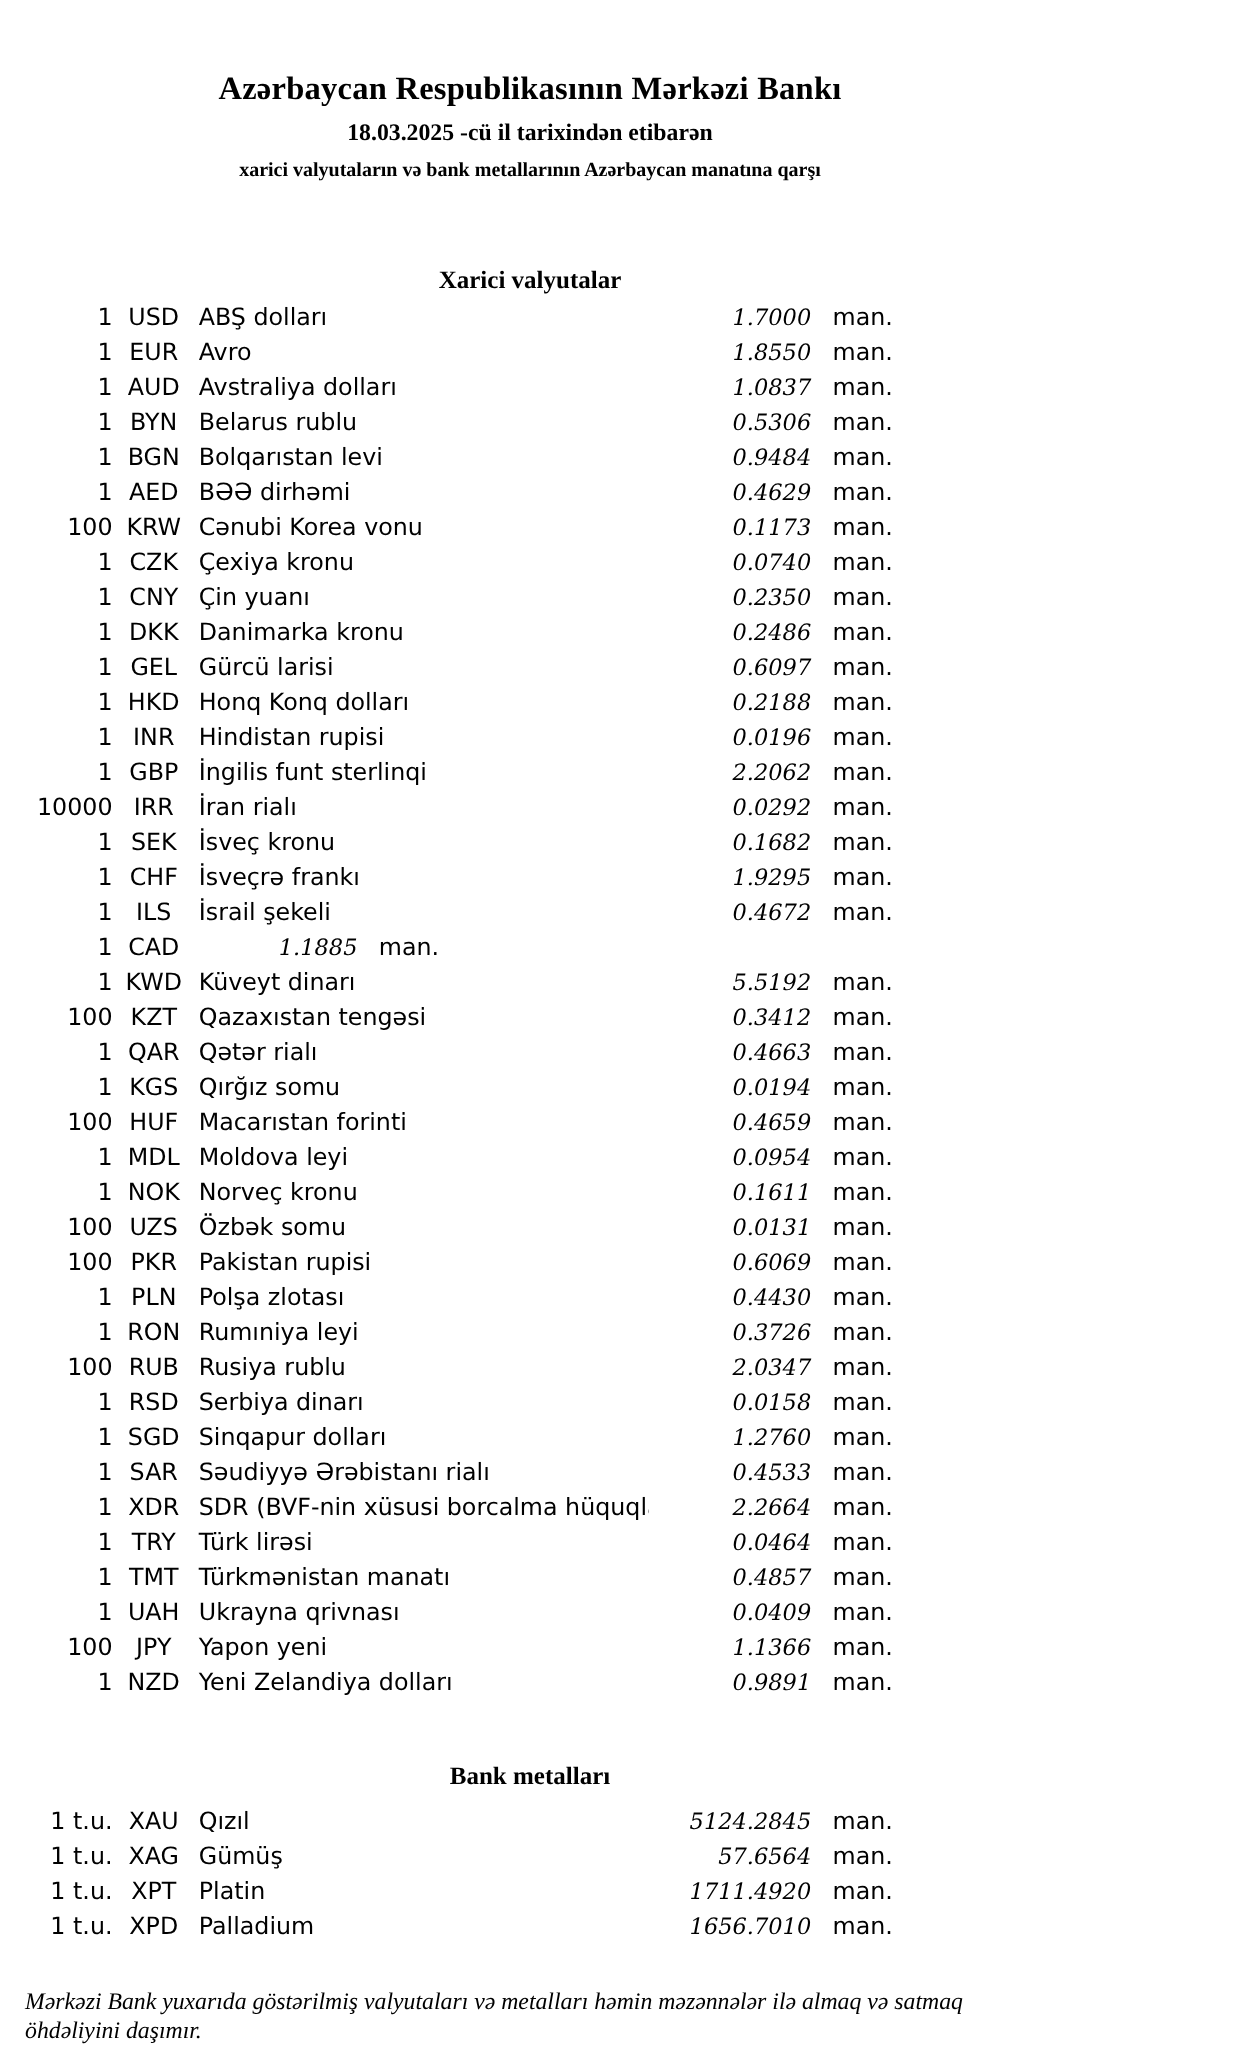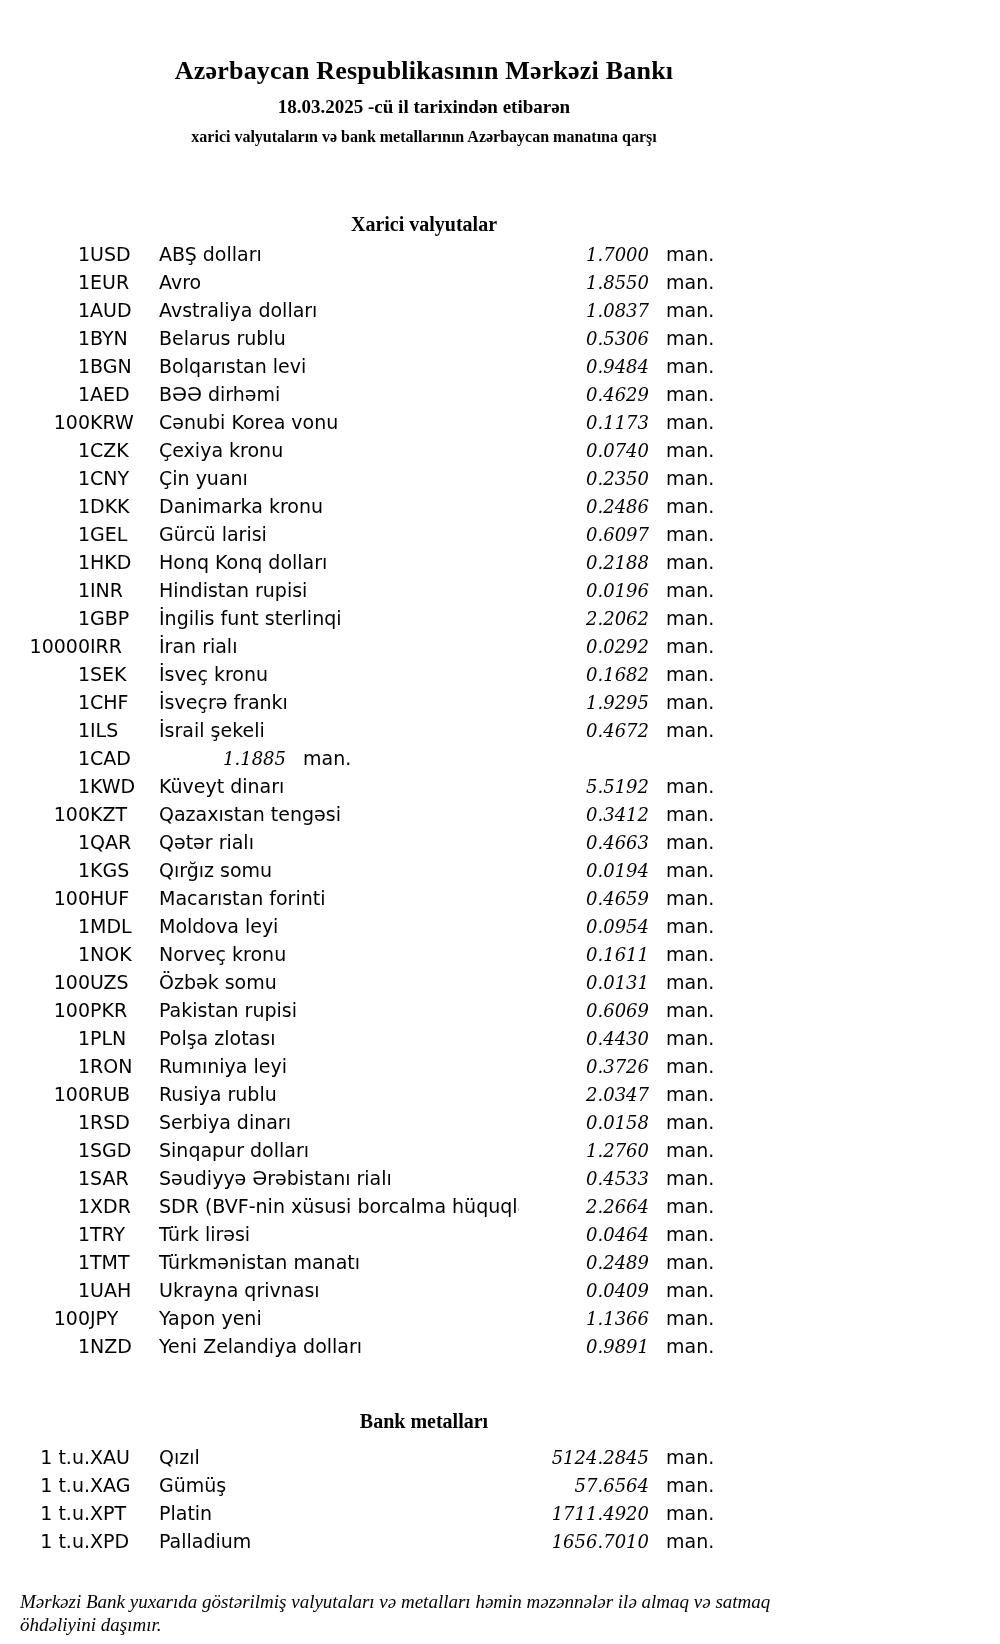--- a/index.html
+++ b/index.html
@@ -66,21 +66,21 @@
     font-size: 19px;
   }
   .cell { white-space: nowrap; }
   .cell.nominal {
     width: 70px;
     text-align: right;
     flex: none;
   }
   .cell.code {
     width: 66px;
-    text-align: left;
+    text-align: center;
     flex: none;
   }
   .cell.name {
     flex: 1;
     padding-left: 3px;
     overflow: hidden;
   }
   .cell.rate {
     width: 130px;
     text-align: right;
@@ -362,21 +362,21 @@
         <span class="cell nominal">1</span>
         <span class="cell code">TRY</span>
         <span class="cell name">Türk lirəsi</span>
         <span class="cell rate">0.0464</span>
         <span class="cell unit">man.</span>
       </div>
       <div class="row">
         <span class="cell nominal">1</span>
         <span class="cell code">TMT</span>
         <span class="cell name">Türkmənistan manatı</span>
-        <span class="cell rate">0.2489</span>
+        <span class="cell rate">0.4857</span>
         <span class="cell unit">man.</span>
       </div>
       <div class="row">
         <span class="cell nominal">1</span>
         <span class="cell code">UAH</span>
         <span class="cell name">Ukrayna qrivnası</span>
         <span class="cell rate">0.0409</span>
         <span class="cell unit">man.</span>
       </div>
       <div class="row">

